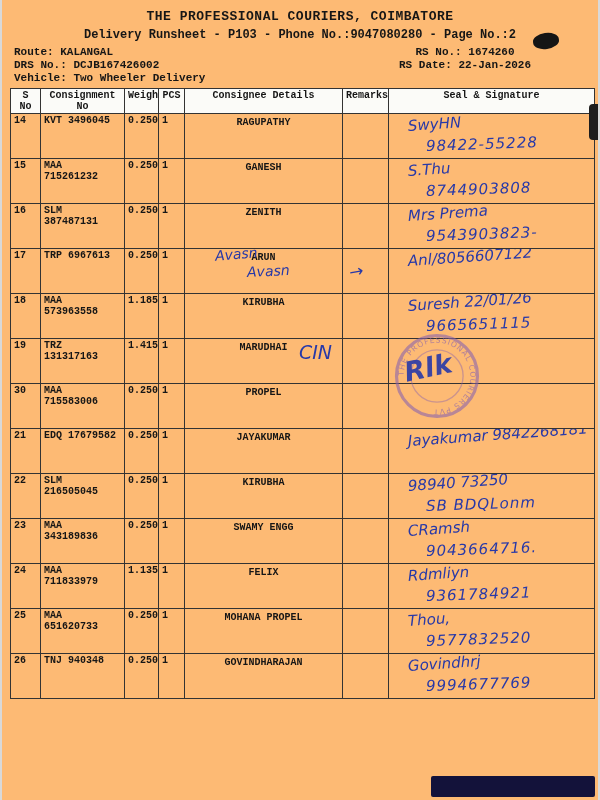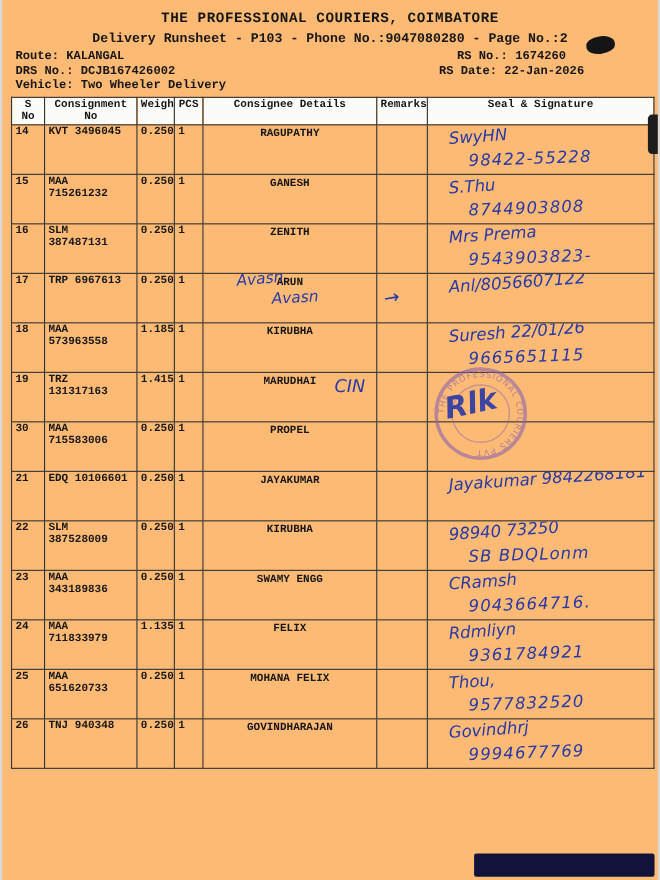--- a/index.html
+++ b/index.html
@@ -21,21 +21,21 @@
   .c-pcs { width:26px; } .c-name { width:158px; position:relative;text-align:center; }
   .c-rem { width:46px; position:relative; } .c-sig { width:206px; position:relative; padding-top:3px; }
   .printed { display:inline-block; padding-top:2px; }
   
   .hw { font-family:"DejaVu Sans", sans-serif; font-style:italic; font-weight:normal;
         color:var(--ink,#2839a8); pointer-events:none; white-space:nowrap; }
   .sig-line.sig0 { font-size:15px; margin-left:16px; transform:rotate(-4deg); transform-origin:left center; }
   .sig-line.sig1 { font-size:15px; margin-left:34px; margin-top:2px; letter-spacing:1px; transform:rotate(-2deg); transform-origin:left center; }
   .hw-over  { position:absolute; left:30px; top:-3px; font-size:14px; transform:rotate(-5deg); }
   .hw-under { position:absolute; left:62px; top:14px; font-size:14px; transform:rotate(-3deg); }
-  .hw-right { position:absolute; right:10px; top:2px; font-size:16px; }
+  .hw-right { position:absolute; right:10px; top:2px; font-size:19px; }
   .hw-arrow { position:absolute; left:6px; top:12px; font-size:17px; transform:rotate(-10deg); }
   
   .stamp { position:absolute; left:390px; top:331px; opacity:.8; }
   .stamp-scrawl { position:absolute; left:402px; top:352px; font-size:27px; font-weight:bold;
                   transform:rotate(-12deg); opacity:.9; }
   
   .artifact { position:absolute; background:#151515; }
   .blob-top-right { left:531px; top:33px; width:26px; height:16px; border-radius:50%/45%; transform:rotate(-8deg); }
   .streak-right { left:587px; top:104px; width:13px; height:36px; border-radius:4px; background:#1d1d1d; }
   .bar-bottom { left:429px; top:776px; width:164px; height:21px; background:#13123a; border-radius:2px; }
@@ -161,33 +161,33 @@
       <td class="c-con">MAA 715583006</td>
       <td class="c-wt">0.250</td>
       <td class="c-pcs">1</td>
       <td class="c-name"><span class="printed">PROPEL</span></td>
       <td class="c-rem"></td>
       <td class="c-sig"></td>
     </tr>
 
     <tr>
       <td class="c-sno">21</td>
-      <td class="c-con">EDQ 10106601</td>
+      <td class="c-con">EDQ 17679582</td>
       <td class="c-wt">0.250</td>
       <td class="c-pcs">1</td>
       <td class="c-name"><span class="printed">JAYAKUMAR</span></td>
       <td class="c-rem"></td>
       <td class="c-sig">
             <div class="hw sig-line sig0">Jayakumar 9842268181</div>
           </td>
     </tr>
 
     <tr>
       <td class="c-sno">22</td>
-      <td class="c-con">SLM 387528009</td>
+      <td class="c-con">SLM 216505045</td>
       <td class="c-wt">0.250</td>
       <td class="c-pcs">1</td>
       <td class="c-name"><span class="printed">KIRUBHA</span></td>
       <td class="c-rem"></td>
       <td class="c-sig">
             <div class="hw sig-line sig0">98940 73250</div>
             <div class="hw sig-line sig1">SB BDQLonm</div>
           </td>
     </tr>
 
@@ -215,21 +215,21 @@
             <div class="hw sig-line sig0">Rdmliyn</div>
             <div class="hw sig-line sig1">9361784921</div>
           </td>
     </tr>
 
     <tr>
       <td class="c-sno">25</td>
       <td class="c-con">MAA 651620733</td>
       <td class="c-wt">0.250</td>
       <td class="c-pcs">1</td>
-      <td class="c-name"><span class="printed">MOHANA FELIX</span></td>
+      <td class="c-name"><span class="printed">MOHANA PROPEL</span></td>
       <td class="c-rem"></td>
       <td class="c-sig">
             <div class="hw sig-line sig0">Thou,</div>
             <div class="hw sig-line sig1">9577832520</div>
           </td>
     </tr>
 
     <tr>
       <td class="c-sno">26</td>
       <td class="c-con">TNJ 940348</td>

